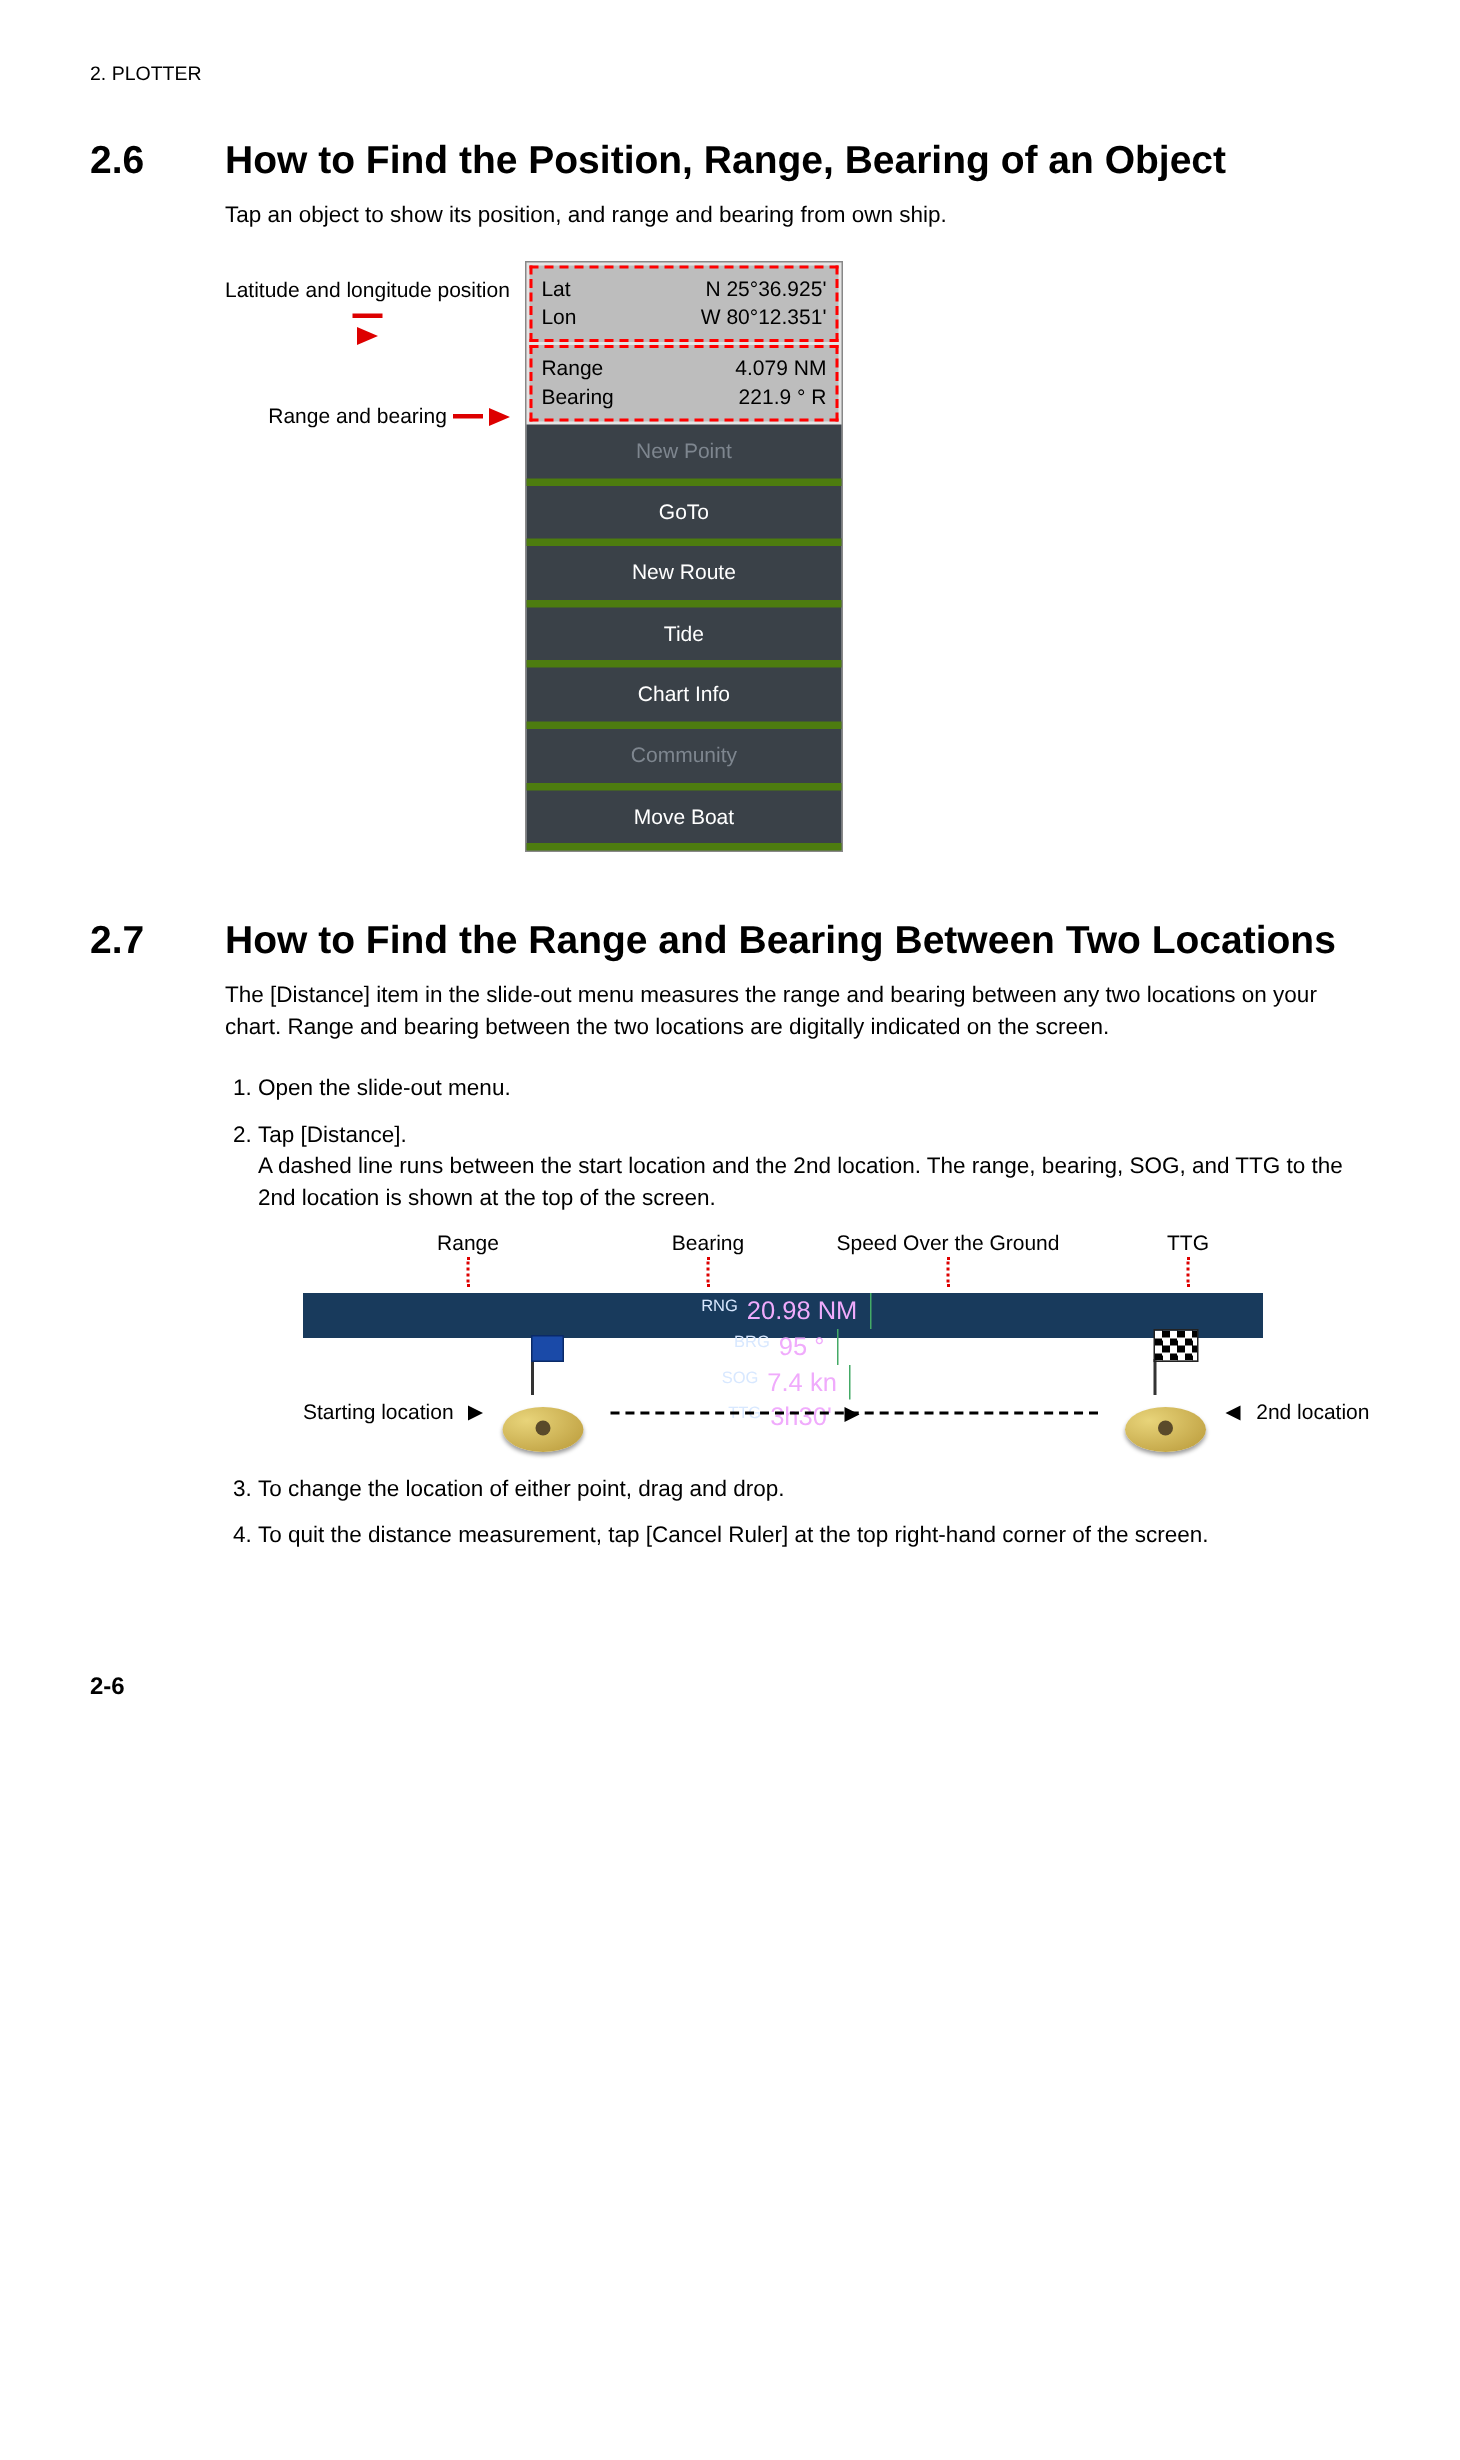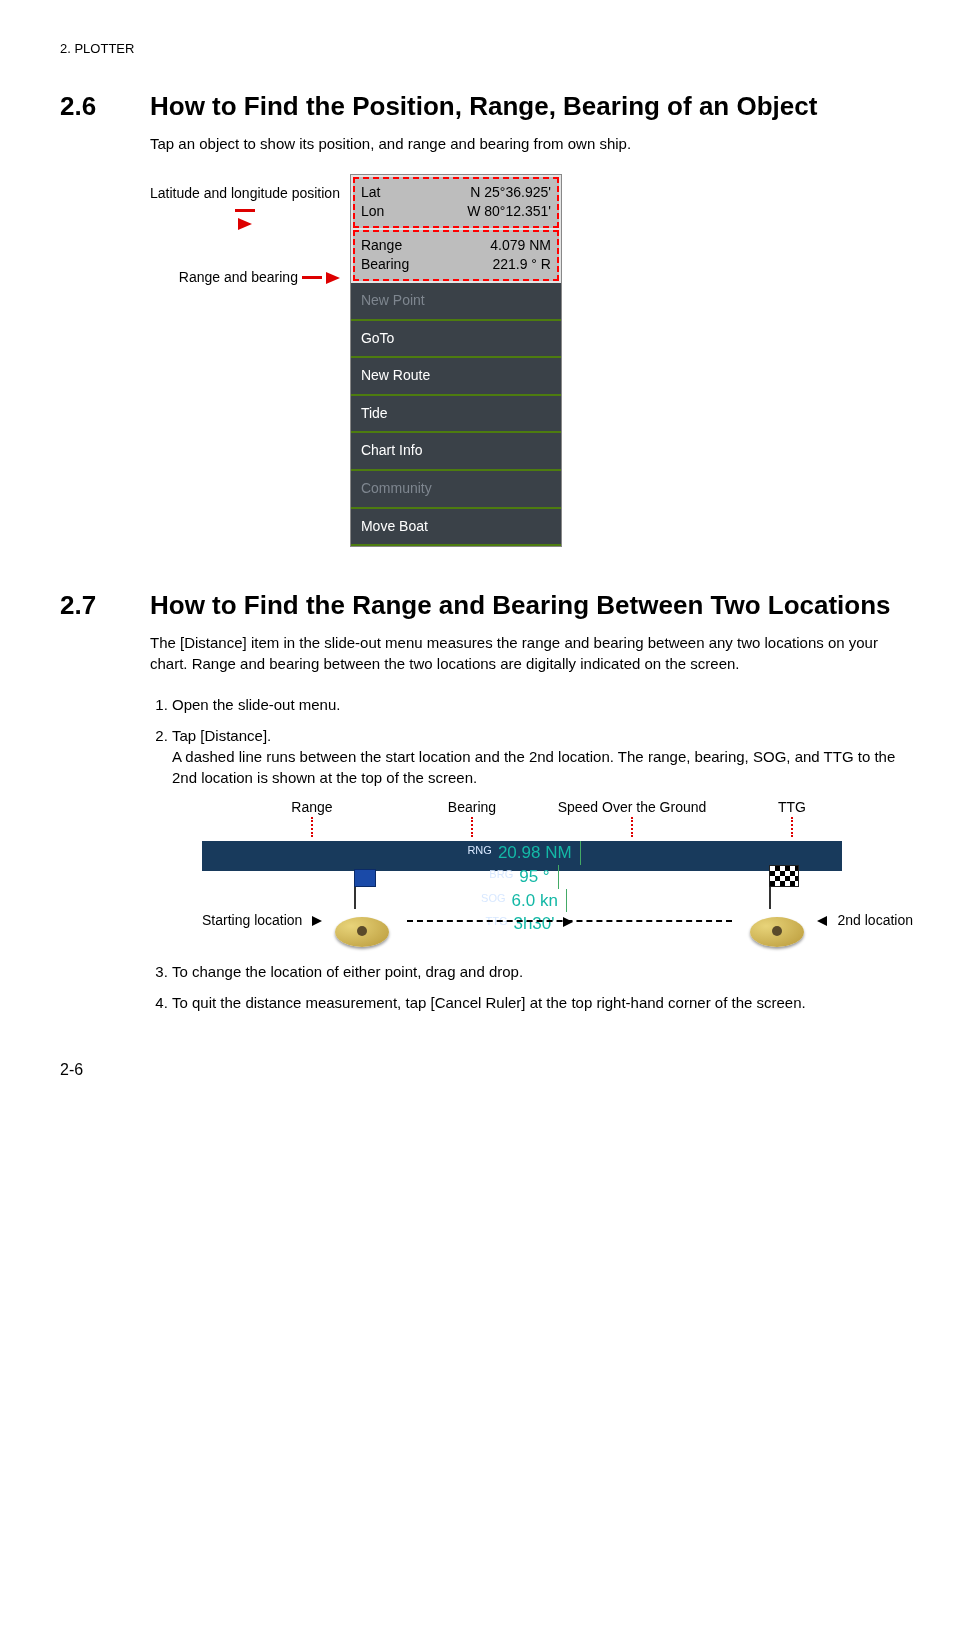--- a/index.html
+++ b/index.html
@@ -60,21 +60,21 @@
     font-size: 14px;
   }
   .popup-section {
     border: 2px dashed red;
     margin: 2px;
     padding: 4px 6px;
     background: #bdbdbd;
   }
   .popup-row { display:flex; justify-content:space-between; }
   .popup-items { background:#3a4148; color:#fff; }
-  .popup-item { padding: 8px 10px; border-bottom:2px solid #4d7c0f; font-size:14px; }
+  .popup-item { padding: 8px 10px; border-bottom:5px solid #4d7c0f; font-size:14px;text-align:center; }
   .popup-item.disabled { color:#7e868f; }
   .ol { margin-left: 90px; padding-left: 22px; }
   .ol li { margin-bottom: 10px; }
   .fig27 {
     margin: 10px 0 10px 30px;
   }
   .labels-row { display:flex; font-size:14px; margin-left:30px; margin-bottom:4px; }
   .lab { text-align:center; position:relative; }
   .dotline-v { border-left:2px dotted #d00; height:20px; margin:0 auto; width:0; }
   .databar {
@@ -83,21 +83,21 @@
     color:#fff;
     height:30px;
     align-items:center;
     font-size:12px;
     width: 640px;
     flex-direction: column;
   }
   .databar-cell { flex:1; display:flex; align-items:baseline; padding:0 4px; border-right:1px solid #4a6; height:100%; box-sizing:border-box; }
   .databar-cell:last-child { border-right:none; }
   .cell-label { color:#d8e8ff; font-size:11px; margin-right:6px; align-self:flex-start; margin-top:2px;}
-  .cell-val { color:#14b8a6; font-size:17px; font-weight:500; margin-left:auto; margin-right:4px; align-self:center;}
+  .cell-val { color:#f0abfc; font-size:17px; font-weight:500; margin-left:auto; margin-right:4px; align-self:center;}
   .flags-row {
     display:flex;
     align-items:center;
     margin-top: 20px;
     gap: 10px;
     position:relative;
   }
   .start-lab { font-size:14px; }
   .arr { display:inline-block; width:0;height:0;border-top:5px solid transparent;border-bottom:5px solid transparent;border-left:10px solid #000; }
   .pin-base {
@@ -122,21 +122,21 @@
   }
   .flag-pole-c { position:absolute; top:-6px; left:22px; width:2px; height:24px; background:#333; }
   .dashline {
     flex:1; height:0; border-top:2px dashed #000; position:relative; margin:0 5px;
   }
   .dashline::after{
     content:'';position:absolute;left:48%;top:-5px;width:0;height:0;
     border-top:5px solid transparent;border-bottom:5px solid transparent;border-left:10px solid #000;
   }
   .loc2 { font-size:14px; }
-  .footer-pg { font-size:16px; font-weight:normal; margin-top:46px; }
+  .footer-pg { font-size:16px; font-weight:bold; margin-top:80px; }
 </style>
 </head>
 <body>
 
 <div class="header-small">2.  PLOTTER</div>
 
 <div class="section-row">
   <div class="sect-num">2.6</div>
   <div class="sect-title">How to Find the Position, Range, Bearing of an Object</div>
 </div>
@@ -223,21 +223,21 @@
         <div class="databar-cell">
           <span class="cell-label">RNG</span>
           <span class="cell-val">20.98 NM</span>
         </div>
         <div class="databar-cell">
           <span class="cell-label">BRG</span>
           <span class="cell-val">95 °</span>
         </div>
         <div class="databar-cell">
           <span class="cell-label">SOG</span>
-          <span class="cell-val">6.0 kn</span>
+          <span class="cell-val">7.4 kn</span>
         </div>
         <div class="databar-cell">
           <span class="cell-label">TTG</span>
           <span class="cell-val">3h30'</span>
         </div>
       </div>
 
       <div class="flags-row">
         <span class="start-lab">Starting location</span>
         <span class="arr"></span>

